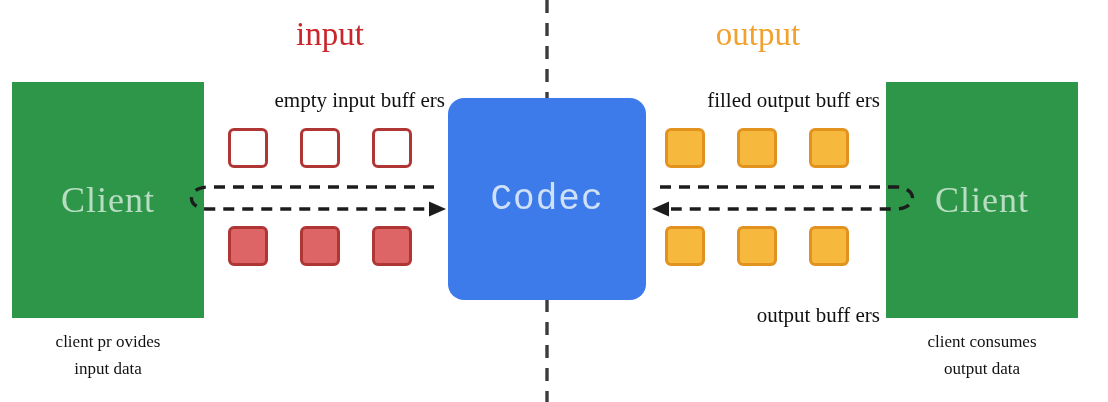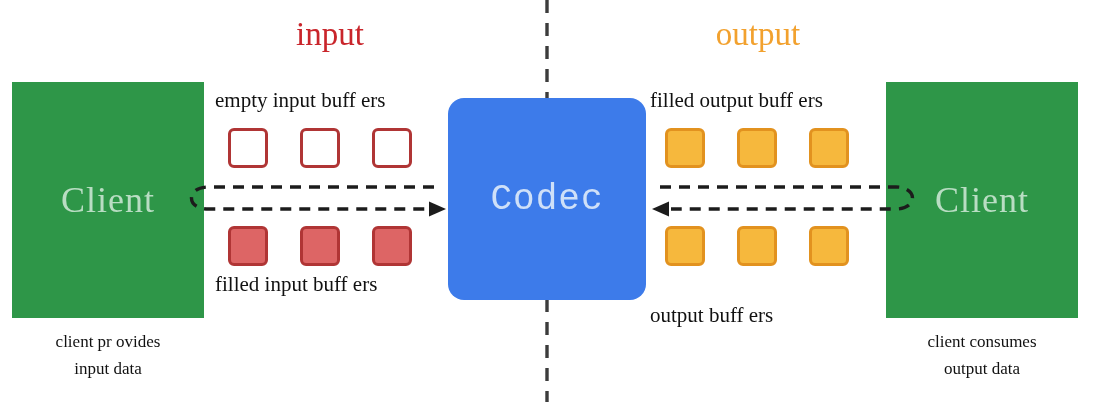--- a/index.html
+++ b/index.html
@@ -62,21 +62,21 @@
     text-align: center;
     font-size: 33px;
     z-index: 2;
   }
   .section-title.input  { left: 230px; color: var(--input-red, #c9252b); }
   .section-title.output { left: 658px; color: var(--output-orange, #f2a12e); }
 
   .buffer-label {
     position: absolute;
     width: 230px;
-    text-align: left;
+    text-align: right;
     font-size: 21px;
     color: #111111;
     z-index: 2;
     white-space: nowrap;
   }
 
   .caption-line {
     position: absolute;
     width: 192px;
     text-align: center;
@@ -145,21 +145,20 @@
     <div class="buffer empty-input"></div>
     <div class="buffer empty-input"></div>
     <div class="buffer empty-input"></div>
   </div>
 
   <div class="buffer-row" style="left:228px; top:226px;">
     <div class="buffer filled-input"></div>
     <div class="buffer filled-input"></div>
     <div class="buffer filled-input"></div>
   </div>
-  <div class="buffer-label" style="left:215px; top:272px;">filled input buff ers</div>
 
   <div class="buffer-label" style="left:650px; top:88px;">filled output buff ers</div>
   <div class="buffer-row" style="left:665px; top:128px;">
     <div class="buffer filled-output"></div>
     <div class="buffer filled-output"></div>
     <div class="buffer filled-output"></div>
   </div>
 
   <div class="buffer-row" style="left:665px; top:226px;">
     <div class="buffer filled-output"></div>

